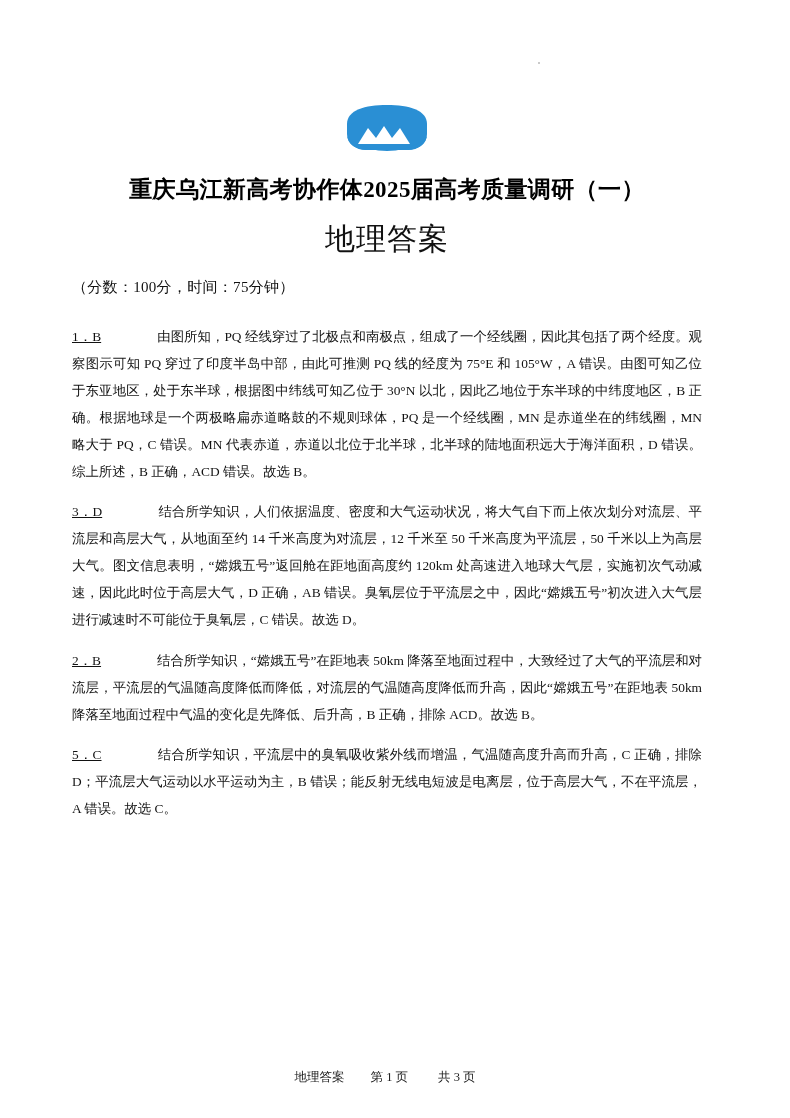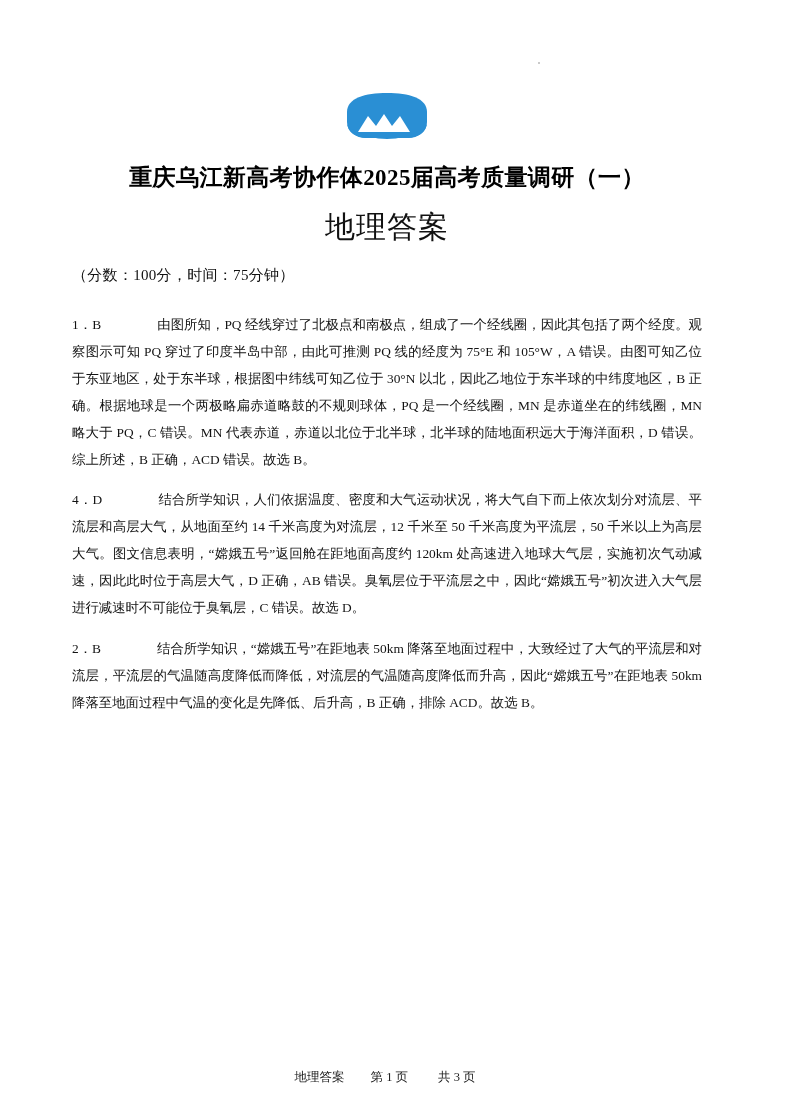--- a/index.html
+++ b/index.html
@@ -13,21 +13,21 @@
     position: relative;
     font-family: "Liberation Serif", serif;
     color: #1a1a1a;
     overflow: hidden;
   }
   .page {
     position: relative;
     width: 774px;
     height: 1118px;
     box-sizing: border-box;
-    padding: 0 72px;
+    padding: 12px 72px;
   }
   .top-dot {
     position: absolute;
     top: 62px;
     left: 538px;
     width: 2px;
     height: 2px;
     background: #b9b9b9;
     border-radius: 50%;
   }
@@ -72,20 +72,21 @@
     display: block;
     font-size: 13.4px;
     line-height: 27px;
     text-align: justify;
     text-justify: inter-ideograph;
     margin-bottom: 5px;
     color: #121212;
   }
   .answer-item .num {
     white-space: pre;
+    text-decoration: underline;
   }
   .answer-item .gap {
     display: inline-block;
     width: 56px;
   }
   .footer {
     position: absolute;
     left: 0;
     right: 4px;
     bottom: 32px;
@@ -122,27 +123,30 @@
   <div class="doc-meta">（分数：100分，时间：75分钟）</div>
 
   <div class="body-wrap">
 
     <p class="answer-item">
       <span class="num">1．B</span><span class="gap"></span><span>由图所知，PQ 经线穿过了北极点和南极点，组成了一个经线圈，因此其包括了两个经度。观察图示可知 PQ 穿过了印度半岛中部，由此可推测 PQ 线的经度为 75°E 和 105°W，A 错误。由图可知乙位于东亚地区，处于东半球，根据图中纬线可知乙位于 30°N 以北，因此乙地位于东半球的中纬度地区，B 正确。根据地球是一个两极略扁赤道略鼓的不规则球体，PQ 是一个经线圈，MN 是赤道坐在的纬线圈，MN 略大于 PQ，C 错误。MN 代表赤道，赤道以北位于北半球，北半球的陆地面积远大于海洋面积，D 错误。综上所述，B 正确，ACD 错误。故选 B。</span>
     </p>
 
 
     <p class="answer-item">
-      <span class="num">4．D</span><span class="gap"></span><span>结合所学知识，人们依据温度、密度和大气运动状况，将大气自下而上依次划分对流层、平流层和高层大气，从地面至约 14 千米高度为对流层，12 千米至 50 千米高度为平流层，50 千米以上为高层大气。图文信息表明，“嫦娥五号”返回舱在距地面高度约 120km 处高速进入地球大气层，实施初次气动减速，因此此时位于高层大气，D 正确，AB 错误。臭氧层位于平流层之中，因此“嫦娥五号”初次进入大气层进行减速时不可能位于臭氧层，C 错误。故选 D。</span>
+      <span class="num">3．D</span><span class="gap"></span><span>结合所学知识，人们依据温度、密度和大气运动状况，将大气自下而上依次划分对流层、平流层和高层大气，从地面至约 14 千米高度为对流层，12 千米至 50 千米高度为平流层，50 千米以上为高层大气。图文信息表明，“嫦娥五号”返回舱在距地面高度约 120km 处高速进入地球大气层，实施初次气动减速，因此此时位于高层大气，D 正确，AB 错误。臭氧层位于平流层之中，因此“嫦娥五号”初次进入大气层进行减速时不可能位于臭氧层，C 错误。故选 D。</span>
     </p>
 
     <p class="answer-item">
       <span class="num">2．B</span><span class="gap"></span><span>结合所学知识，“嫦娥五号”在距地表 50km 降落至地面过程中，大致经过了大气的平流层和对流层，平流层的气温随高度降低而降低，对流层的气温随高度降低而升高，因此“嫦娥五号”在距地表 50km 降落至地面过程中气温的变化是先降低、后升高，B 正确，排除 ACD。故选 B。</span>
     </p>
 
+    <p class="answer-item">
+      <span class="num">5．C</span><span class="gap"></span><span>结合所学知识，平流层中的臭氧吸收紫外线而增温，气温随高度升高而升高，C 正确，排除 D；平流层大气运动以水平运动为主，B 错误；能反射无线电短波是电离层，位于高层大气，不在平流层，A 错误。故选 C。</span>
+    </p>
 
 
   </div>
 
   <div class="footer">
     <span>地理答案</span><span class="fgap"></span><span>第</span>
     <span>1</span>
     <span>页</span><span class="fgap2"></span><span>共</span>
     <span>3</span>
     <span>页</span>

